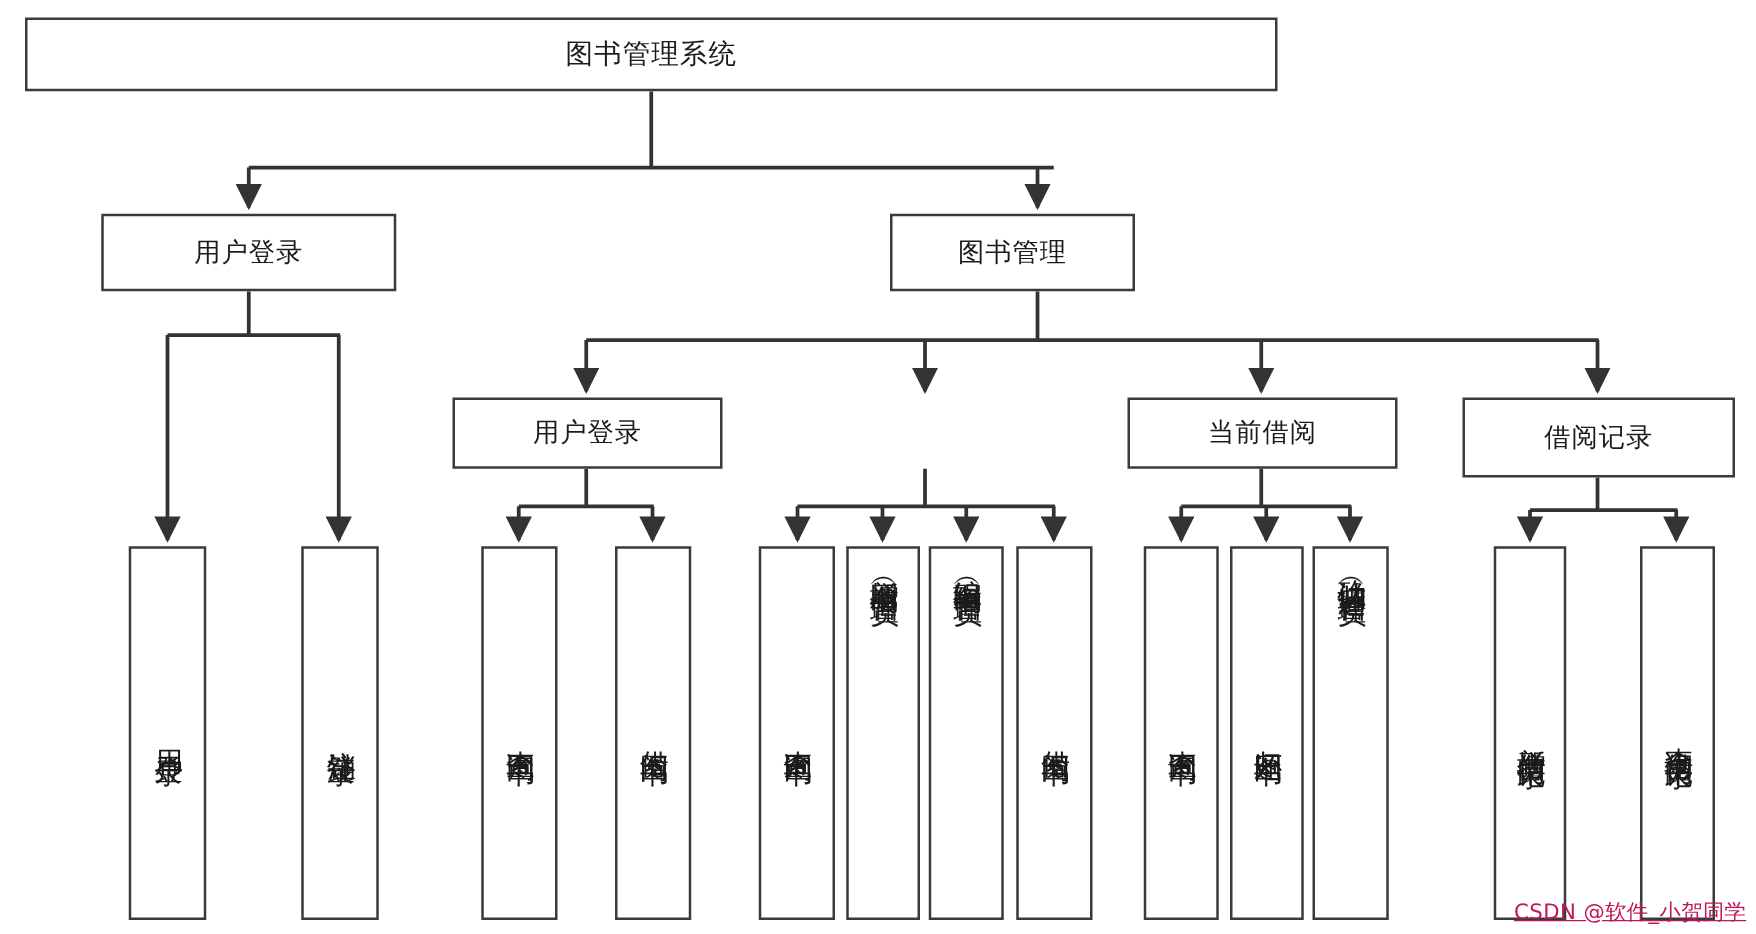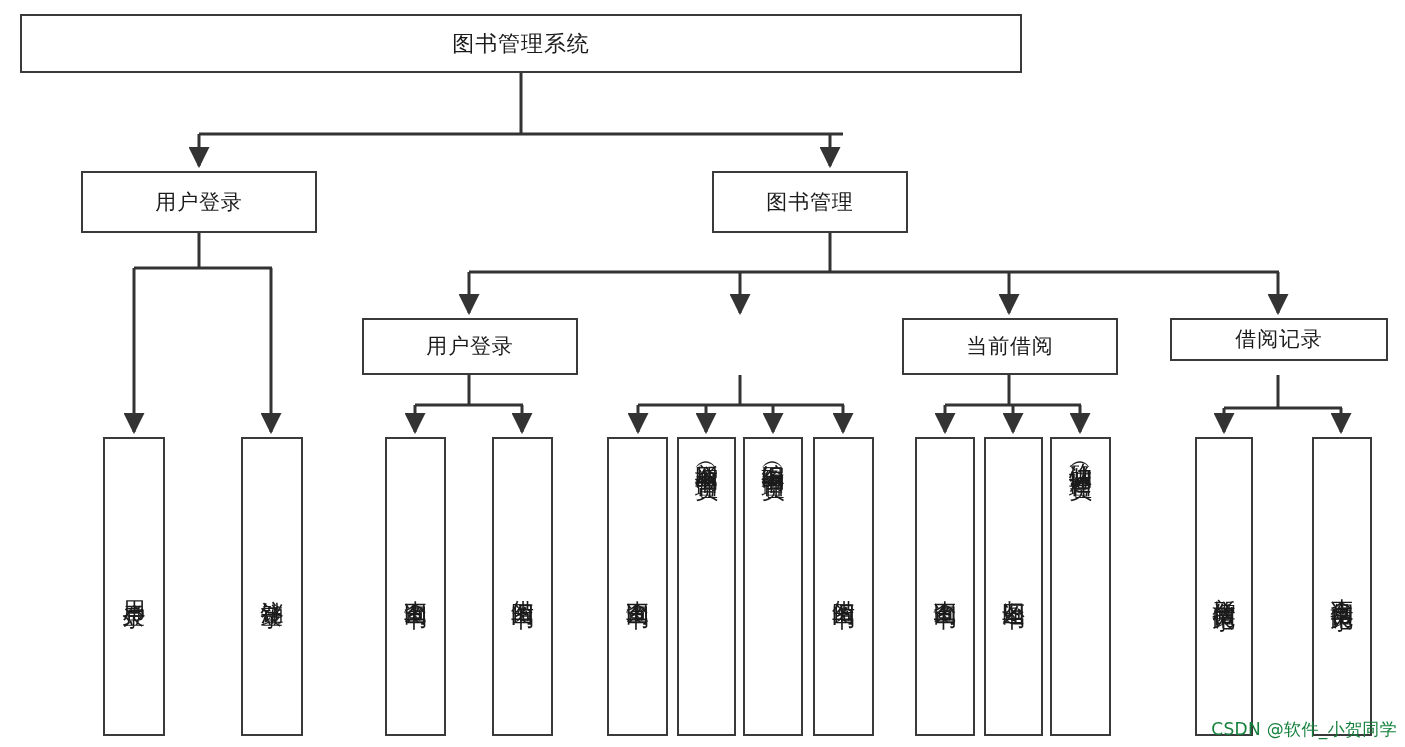--- a/index.html
+++ b/index.html
@@ -64,23 +64,24 @@
   
   .node.vert.centred {
     align-items: center;
     padding-top: 0;
   }
   .watermark {
     position: absolute;
     right: 8px;
     bottom: 6px;
     font-size: 17px;
-    color: #15803d;
+    color: #be185d;
     letter-spacing: 0.02em;
     white-space: nowrap;
+    text-decoration: underline;
   }
 </style>
 </head>
 <body>
 
 <div id="canvas">
 
   <svg class="wires" viewBox="0 0 1405 747" xmlns="http://www.w3.org/2000/svg">
     <defs>
       <marker id="arrow" viewBox="0 0 10 10" refX="9" refY="5" markerWidth="7" markerHeight="7" orient="auto-start-reverse">
@@ -145,21 +146,21 @@
 
   <div class="node horiz" style="left:362px; top:318px; width:216px; height:57px;">
     <span class="label">用户登录</span>
   </div>
 
 
   <div class="node horiz" style="left:902px; top:318px; width:216px; height:57px;">
     <span class="label">当前借阅</span>
   </div>
 
-  <div class="node horiz" style="left:1170px; top:318px; width:218px; height:43px;">
+  <div class="node horiz" style="left:1170px; top:318px; width:218px; height:64px;">
     <span class="label">借阅记录</span>
   </div>
 
   <div class="node vert centred" style="left:103px; top:437px; width:62px; height:299px;">
     <span class="label">用户登录</span>
   </div>
 
   <div class="node vert centred" style="left:241px; top:437px; width:62px; height:299px;">
     <span class="label">注销登录</span>
   </div>

